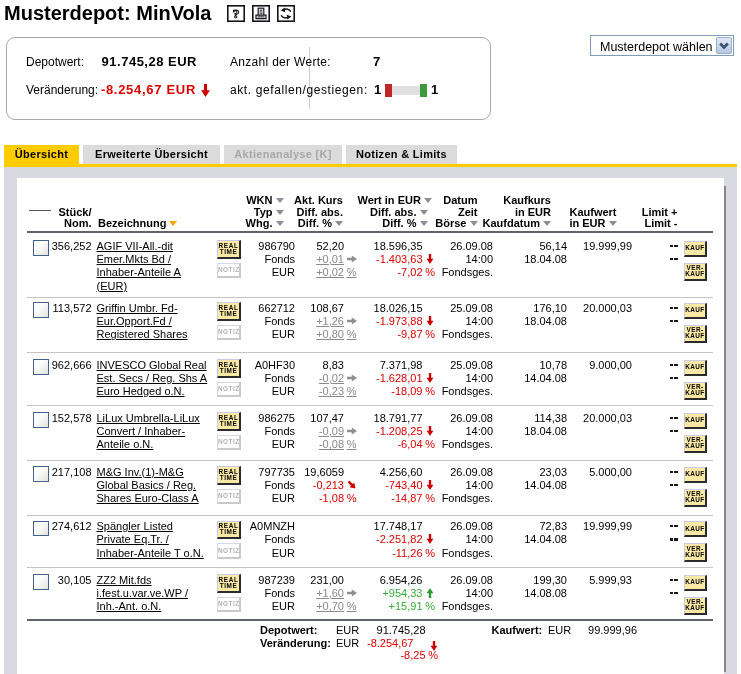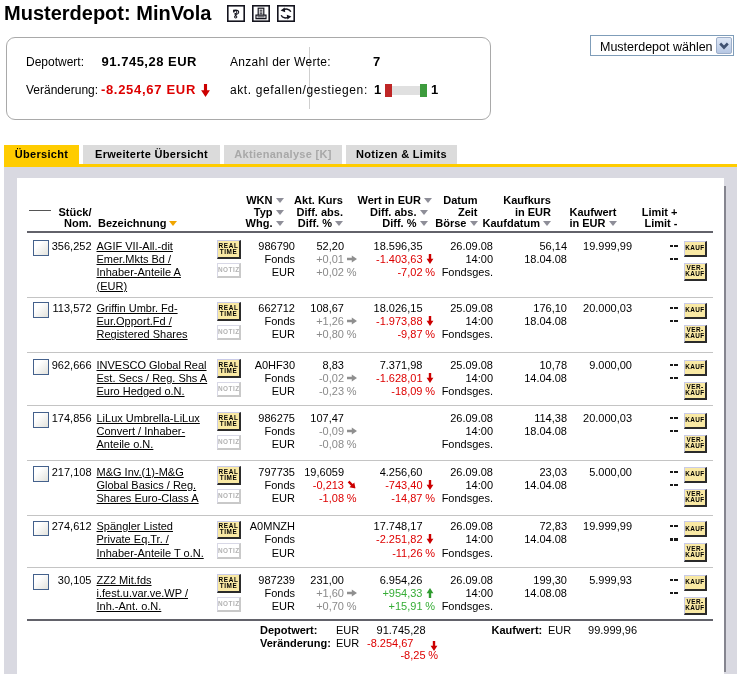--- a/index.html
+++ b/index.html
@@ -1,20 +1,20 @@
 <!DOCTYPE html>
 <html><head><meta charset="utf-8">
 <style>
 html,body{margin:0;padding:0;background:#fff;}
 body{font-family:"Liberation Sans",sans-serif;}
 #page{position:relative;width:741px;height:674px;overflow:hidden;background:#fff;}
 .abs{position:absolute;}
 .t11{font-size:11px;line-height:13.4px;}
 .r{text-align:right;}
-.gray{color:#8a8a8a;}
+.gray{color:#8a8a8a;text-decoration:underline;}
 .red{color:#dd0000;}
 .grn{color:#36ad36;}
 .b{font-weight:bold;}
 a.lnk{color:#000;text-decoration:underline;}
 .sfx{display:inline-block;width:13px;text-align:right;padding-right:0.5px;box-sizing:border-box;}
 .sfx svg{vertical-align:-1px;}
 .tri{display:inline-block;width:0;height:0;border-left:4px solid transparent;border-right:4px solid transparent;border-top:5px solid #8e8e98;vertical-align:1px;margin-left:3px;}
 .tri.o{border-top-color:#f0a500;}
 .badge{position:absolute;left:217px;width:21px;text-align:center;font-weight:bold;background:#f9e9a4;border:1px solid #c9cbe8;border-right:2px solid #2b2b2b;border-bottom:2px solid #2b2b2b;color:#000;font-size:6.4px;line-height:6.3px;padding:1.5px 0;letter-spacing:0.6px;}
 .badge.gr{background:#fff;border:1px solid #d8d8e6;border-right:2px solid #c9c9c9;border-bottom:2px solid #c9c9c9;color:#b2b2b2;letter-spacing:0.5px;padding:3.5px 0 3px 0;}
@@ -152,28 +152,31 @@
 <div class="cell r" style="left:352px;top:358.5px;width:83.5px;"><span class="">7.371,98</span><span class="sfx"></span><br><span class="red">-1.628,01</span><span class="sfx"><svg width="10" height="10" viewBox="0 0 10 10" style="transform:rotate(90deg)">
           <path d="M0 3.8 H4.8 V1.6 L10 5 L4.8 8.4 V6.2 H0 Z" fill="#cc0000"></path>
         </svg></span><br><span class="red">-18,09</span><span class="sfx red">%</span></div>
 <div class="cell r" style="left:430px;top:358.5px;width:63px;">25.09.08<br>14:00<br>Fondsges.</div>
 <div class="cell r" style="left:505px;top:358.5px;width:62px;">10,78<br>14.04.08</div>
 <div class="cell r" style="left:560px;top:358.5px;width:72px;">9.000,00</div>
 <div class="cell r" style="left:640px;top:358.5px;width:38px;"><span class="dsh"></span><span class="dsh"></span><br><span class="dsh"></span><span class="dsh"></span></div>
 <div class="btn" style="top:359.5px;">KAUF</div>
 <div class="btn two" style="top:381.5px;">VER-<br>KAUF</div>
 <div class="cbx" style="top:412px;"></div>
-<div class="cell r" style="left:40px;top:411.5px;width:51.5px;">174,856</div>
+<div class="cell r" style="left:40px;top:411.5px;width:51.5px;">152,578</div>
 <div class="cell" style="left:96.5px;top:411.5px;"><a class="lnk" href="#">LiLux Umbrella-LiLux<br>Convert / Inhaber-<br>Anteile o.N.</a></div>
 <div class="badge" style="top:412px;">REAL<br>TIME</div>
 <div class="badge gr" style="top:434.5px;">NOTIZ</div>
 <div class="cell r" style="left:240px;top:411.5px;width:55px;">986275<br>Fonds<br>EUR</div>
 <div class="cell r" style="left:300px;top:411.5px;width:57px;"><span class="">107,47</span><span class="sfx"></span><br><span class="gray">-0,09</span><span class="sfx"><svg width="10" height="10" viewBox="0 0 10 10">
           <path d="M0 3.8 H4.8 V1.6 L10 5 L4.8 8.4 V6.2 H0 Z" fill="#8f8f8f"></path>
         </svg></span><br><span class="gray">-0,08</span><span class="sfx gray">%</span></div>
+<div class="cell r" style="left:352px;top:411.5px;width:83.5px;"><span class="">18.791,77</span><span class="sfx"></span><br><span class="red">-1.208,25</span><span class="sfx"><svg width="10" height="10" viewBox="0 0 10 10" style="transform:rotate(90deg)">
+          <path d="M0 3.8 H4.8 V1.6 L10 5 L4.8 8.4 V6.2 H0 Z" fill="#cc0000"></path>
+        </svg></span><br><span class="red">-6,04</span><span class="sfx red">%</span></div>
 <div class="cell r" style="left:430px;top:411.5px;width:63px;">26.09.08<br>14:00<br>Fondsges.</div>
 <div class="cell r" style="left:505px;top:411.5px;width:62px;">114,38<br>18.04.08</div>
 <div class="cell r" style="left:560px;top:411.5px;width:72px;">20.000,03</div>
 <div class="cell r" style="left:640px;top:411.5px;width:38px;"><span class="dsh"></span><span class="dsh"></span><br><span class="dsh"></span><span class="dsh"></span></div>
 <div class="btn" style="top:412.5px;">KAUF</div>
 <div class="btn two" style="top:434.5px;">VER-<br>KAUF</div>
 <div class="cbx" style="top:466px;"></div>
 <div class="cell r" style="left:40px;top:465.5px;width:51.5px;">217,108</div>
 <div class="cell" style="left:96.5px;top:465.5px;"><a class="lnk" href="#">M&amp;G Inv.(1)-M&amp;G<br>Global Basics / Reg.<br>Shares Euro-Class A</a></div>
 <div class="badge" style="top:466px;">REAL<br>TIME</div>

